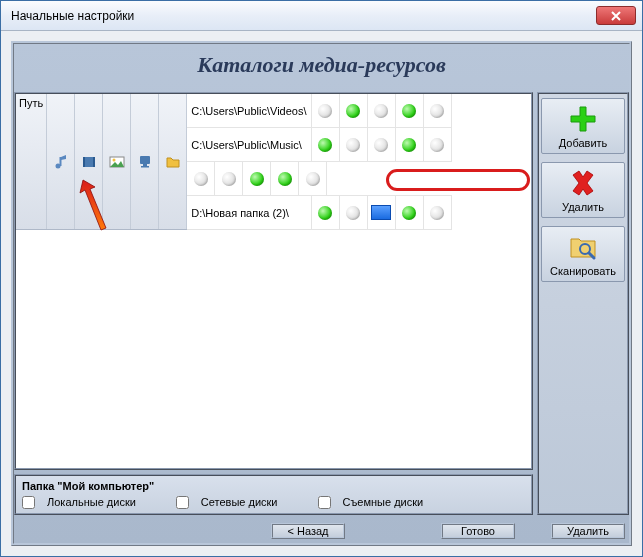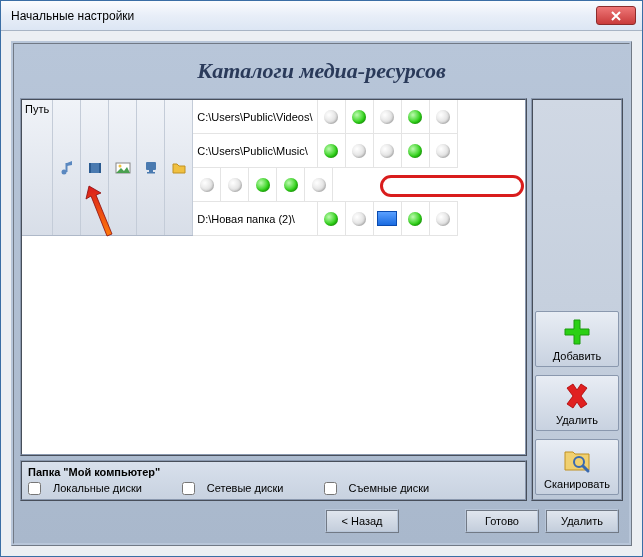--- a/index.html
+++ b/index.html
@@ -2,21 +2,21 @@
 <html><head>
   <meta charset="utf-8">
   <style>
     * { box-sizing: border-box; margin: 0; padding: 0; }
     body { font-family: Tahoma, Arial, sans-serif; font-size: 11px; background: #fff; }
     .window { width: 643px; height: 557px; border: 1px solid #3a6ea5; background: #fff; position: relative; }
     .titlebar { height: 30px; background: linear-gradient(#fafcfe, #e8eef8, #dce6f4); display: flex; align-items: center; padding: 4px 6px; border-bottom: 1px solid #a8b4c4; }
     .titlebar-text { flex: 1; color: #000; font-size: 12px; padding-left: 4px; }
     .close-btn { width: 40px; height: 19px; background: linear-gradient(#e77, #c93b3b); border: 1px solid #8c2c2c; border-radius: 3px; display: flex; align-items: center; justify-content: center; color: #fff; font-weight: bold; cursor: pointer; }
     .content-area { padding: 10px; height: calc(100% - 30px); background: #eceff3; display: flex; flex-direction: column; }
-    .inner-frame { flex: 1; border: 3px ridge #b8c6d9; background: linear-gradient(#b8c6d9, #a9b8cc); padding: 6px; display: flex; flex-direction: column; }
+    .inner-frame { flex: 1; border: 3px ridge #b8c6d9; background: linear-gradient(#b8c6d9, #a9b8cc); display: flex; flex-direction: column; }
     .header-title { text-align: center; font-size: 22px; font-style: italic; font-weight: bold; color: #2a3a5a; padding: 8px 0 14px 0; font-family: 'Times New Roman', serif; }
     .main-panel { flex: 1; display: flex; gap: 4px; }
     .left-col { flex: 1; display: flex; flex-direction: column; gap: 4px; }
     .table-wrap { flex: 1; border: 2px ridge #8a98ae; background: #fff; overflow: hidden; position: relative; }
     .tbl { display: flex; flex-direction: row; }
     .tbl-head { display: flex; background: linear-gradient(#f0f3f8, #d8dee8); border-bottom: 1px solid #aeb8c8; }
     .tbl-head .col-path { flex: 1; text-align: center; padding: 3px; font-size: 11px; border-right: 1px solid #c4ccd8; }
     .tbl-head .col-icon { width: 28px; display: flex; align-items: center; justify-content: center; border-right: 1px solid #c4ccd8; }
     .tbl-row { display: flex; border-bottom: 1px solid #e4e4e4; height: 34px; align-items: stretch; }
     .tbl-row .col-path { flex: 1; padding: 2px 4px; font-size: 11px; border-right: 1px solid #e4e4e4; display: flex; align-items: center; }
@@ -26,24 +26,24 @@
     .square.on { width: 20px; height: 15px; background: linear-gradient(#5aa0ff, #1a6be0); border: 1px solid #0a4bb0; }
     .highlight-row .col-icon { position: relative; }
     .hl-wrap { position: absolute; pointer-events: none; border: 3px solid #d91c1c; border-radius: 12px; }
     .arrow { position: absolute; pointer-events: none; }
     .arrow svg { display: block; }
     .bottom-panel { border: 2px ridge #8a98ae; background: linear-gradient(#d8e0ec, #c8d2e0); padding: 4px 6px; }
     .bp-title { font-weight: bold; font-size: 11px; padding-bottom: 4px; }
     .bp-row { display: flex; gap: 40px; }
     .chk { display: flex; align-items: flex-start; gap: 12px; }
     .chk input { width: 13px; height: 13px; }
-    .right-col { width: 92px; border: 2px ridge #8a98ae; background: linear-gradient(#d0d8e4, #bcc8d8); padding: 4px 2px; display: flex; flex-direction: column; gap: 8px; justify-content: flex-end; }
+    .right-col { width: 92px; border: 2px ridge #8a98ae; background: linear-gradient(#d0d8e4, #bcc8d8); padding: 4px 2px; display: flex; flex-direction: column; gap: 8px; }
     .rbtn { border: 1px solid #8a98ae; background: linear-gradient(#e8edf4, #c8d2e0); border-radius: 2px; padding: 4px 2px 4px 2px; text-align: center; font-size: 11px; cursor: pointer; display: flex; flex-direction: column; align-items: center; gap: 2px; }
     .btn-row { display: flex; justify-content: flex-end; gap: 6px; padding: 8px 4px 4px 4px; }
-    .bbtn { min-width: 74px; height: 24px; border: 2px ridge #b8c6d9; background: linear-gradient(#e0e6ee, #c4cedc); font-size: 11px; cursor: pointer; }
+    .bbtn { min-width: 74px; height: 16px; border: 2px ridge #b8c6d9; background: linear-gradient(#e0e6ee, #c4cedc); font-size: 11px; cursor: pointer; margin-left: 30px; }
     .hicon { width: 16px; height: 16px; }
     .mid-spacer { flex: 1; }
   </style>
 </head>
 <body>
 
 <div class="window">
   <div class="titlebar">
     <span class="titlebar-text">Начальные настройки</span>
     <div class="close-btn">

